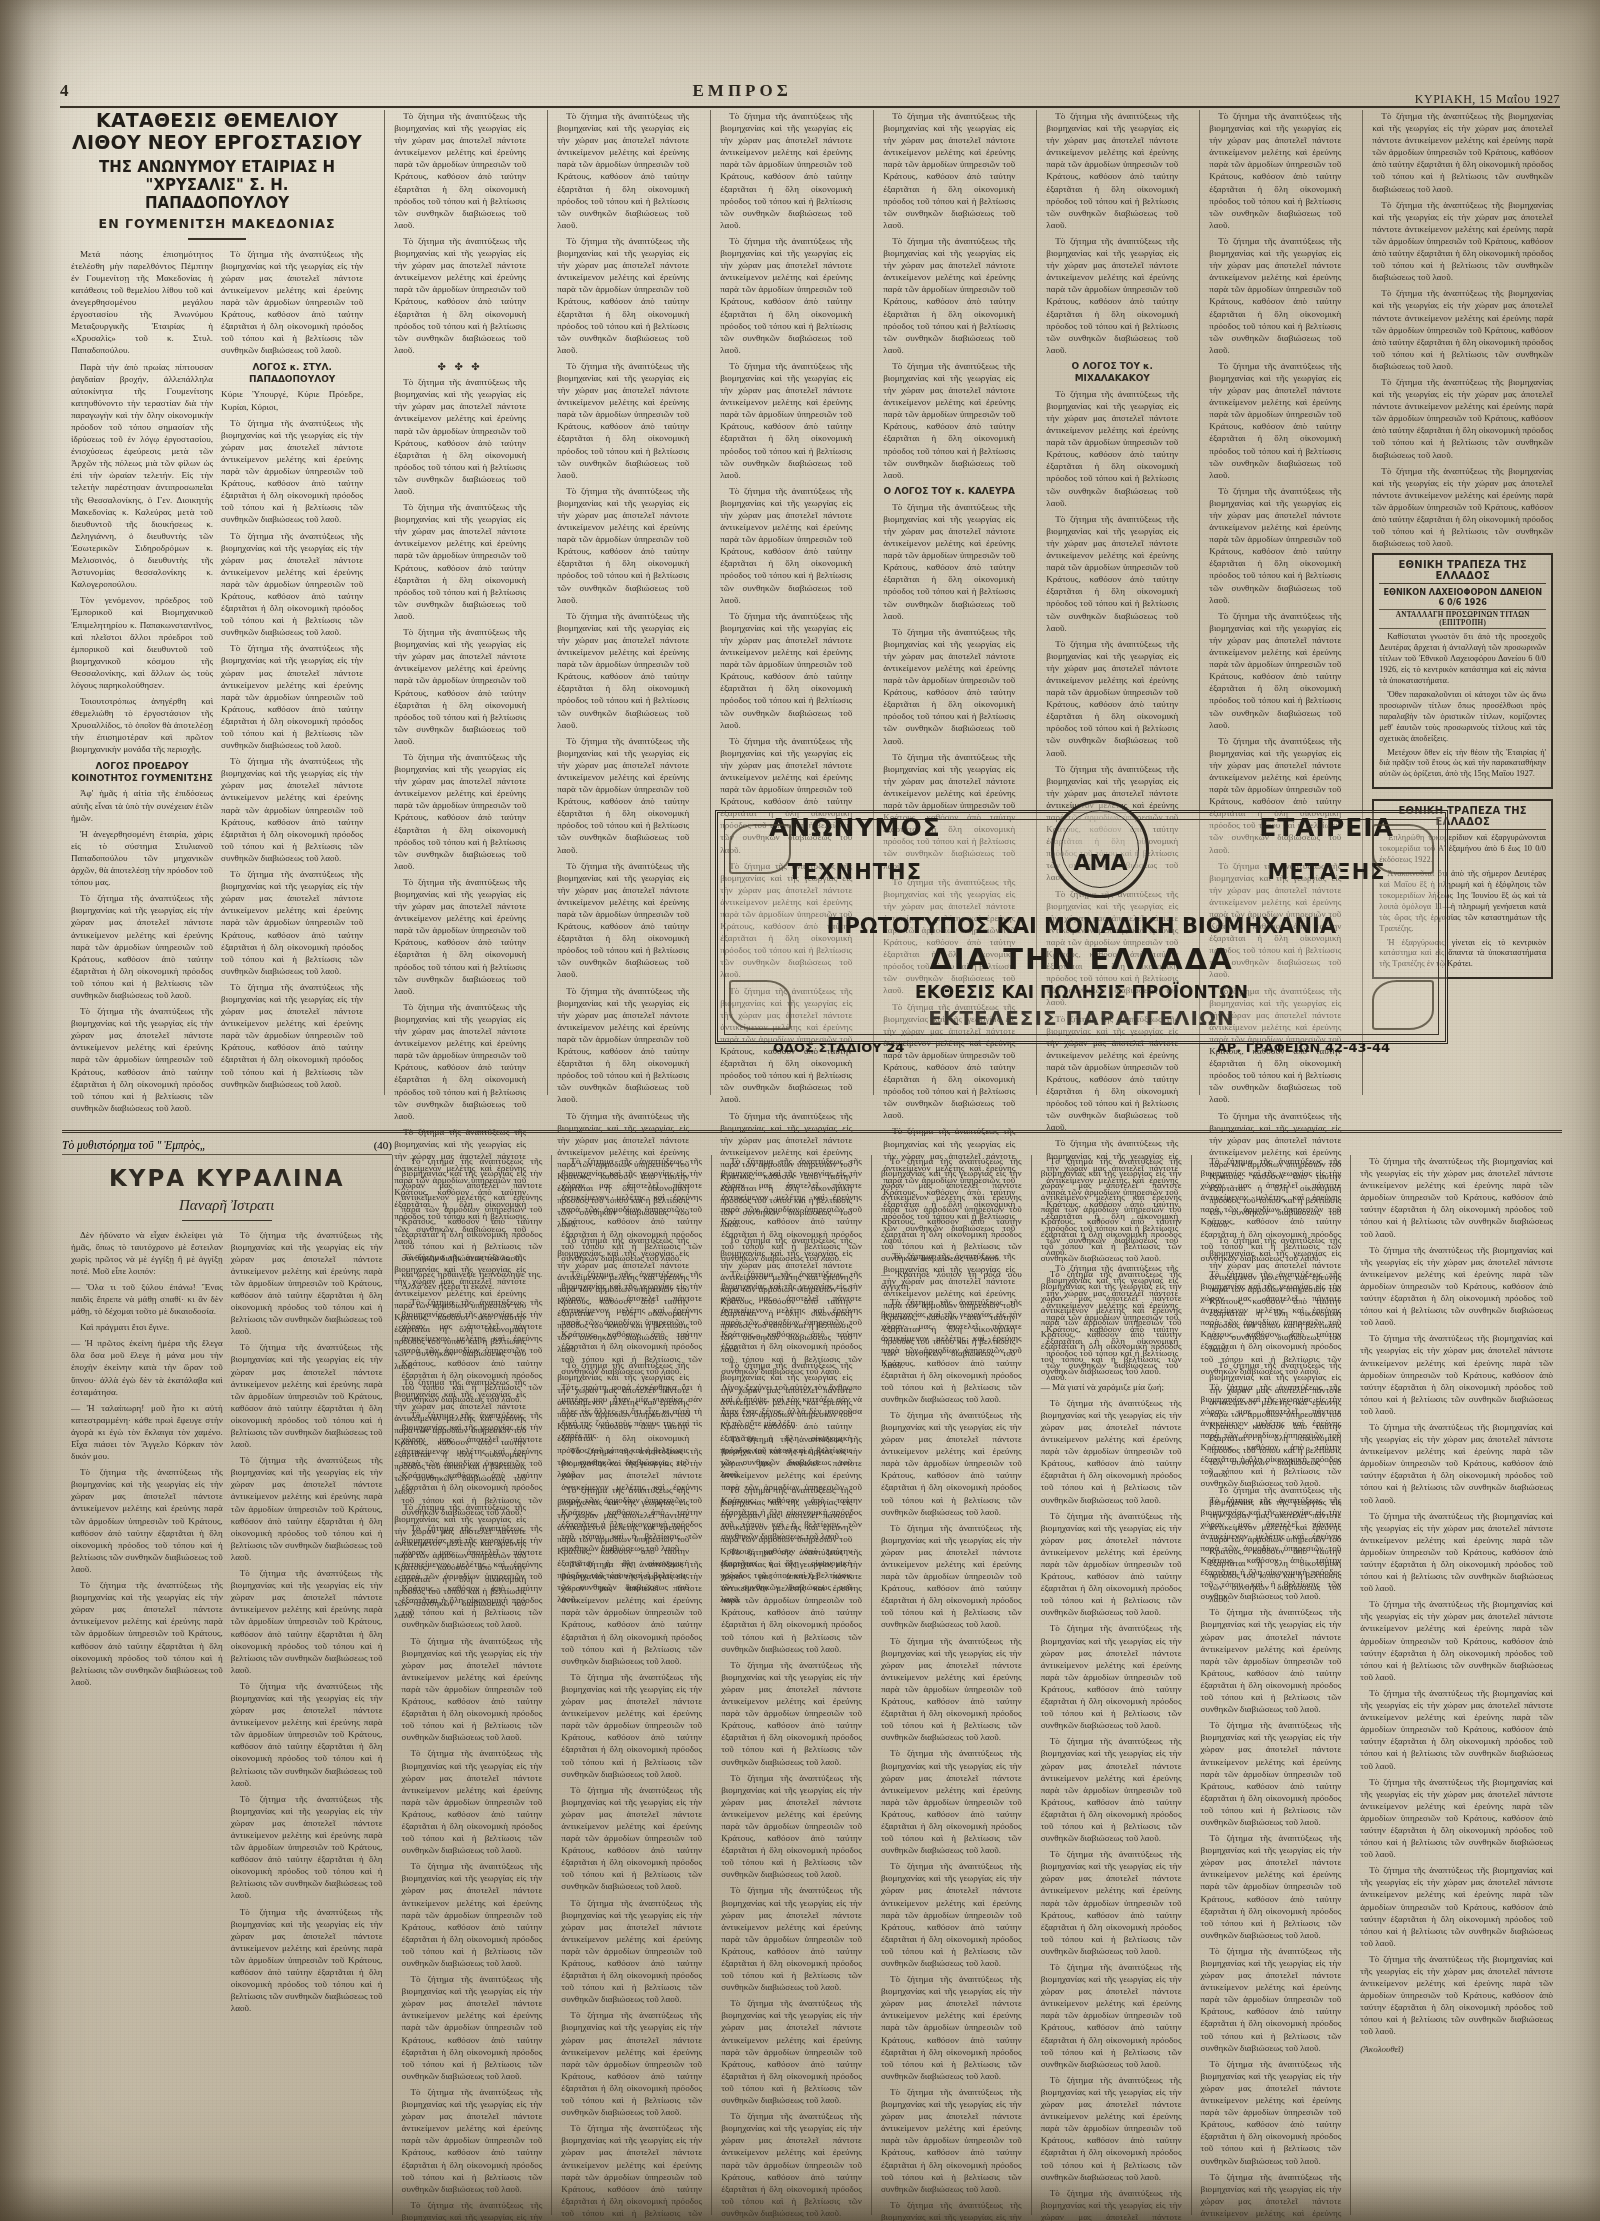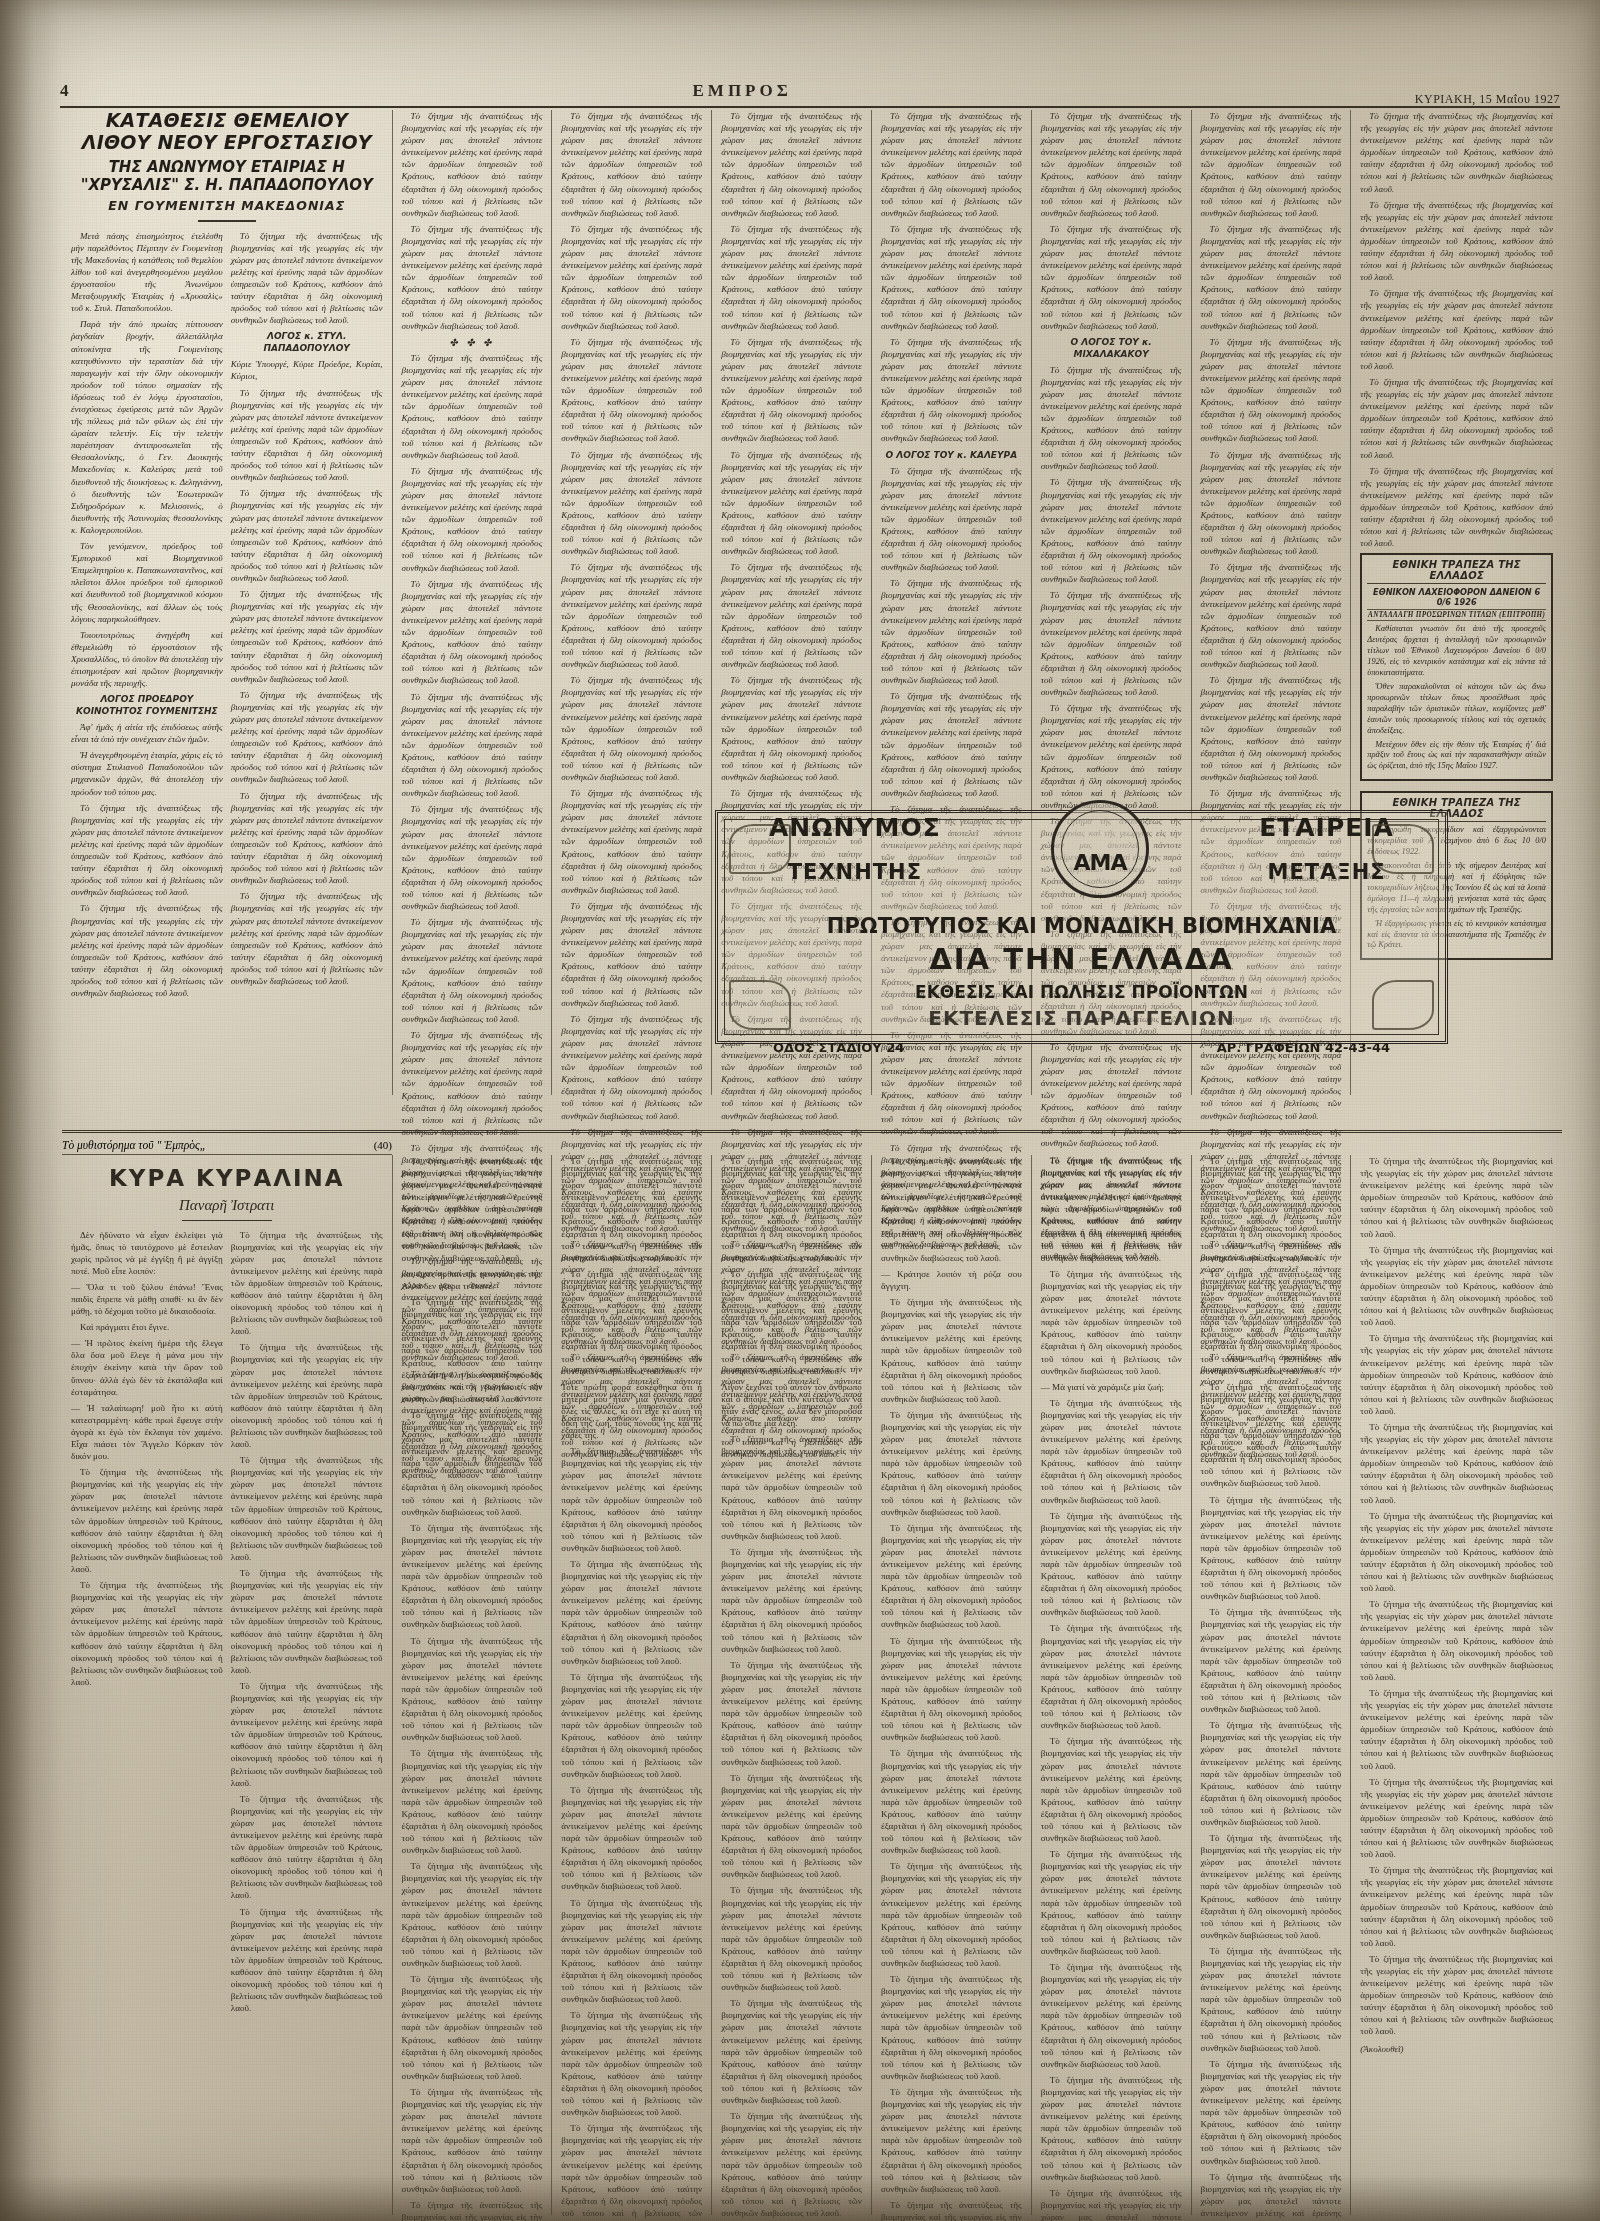--- a/index.html
+++ b/index.html
@@ -84,23 +84,22 @@
   
   .content {
     position: absolute;
     left: 62px;
     right: 38px;
     top: 110px;
     bottom: 40px;
   }
   .cols {
     display: flex;
-    gap: 0;
+    gap: 12px;
     height: 985px;
-    font-style: italic;
   }
   .col {
     position: relative;
     padding: 0 9px;
     box-sizing: border-box;
     color: #2b2620;
   }
   .col + .col { border-left: 1px solid #6d6555; }
 
   .c1 { width: 330px; }

